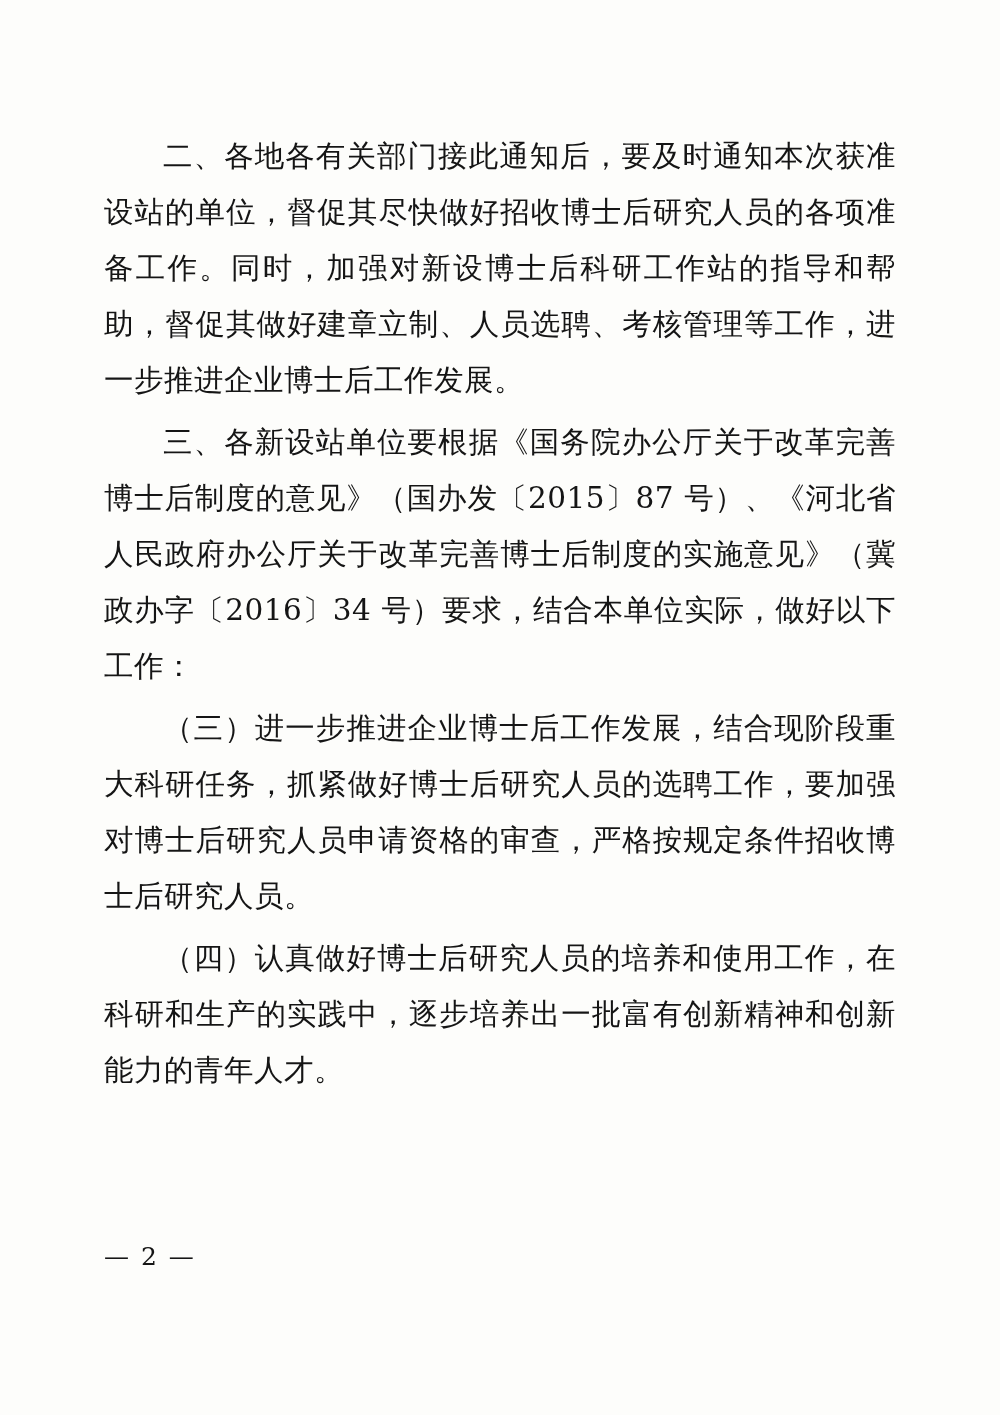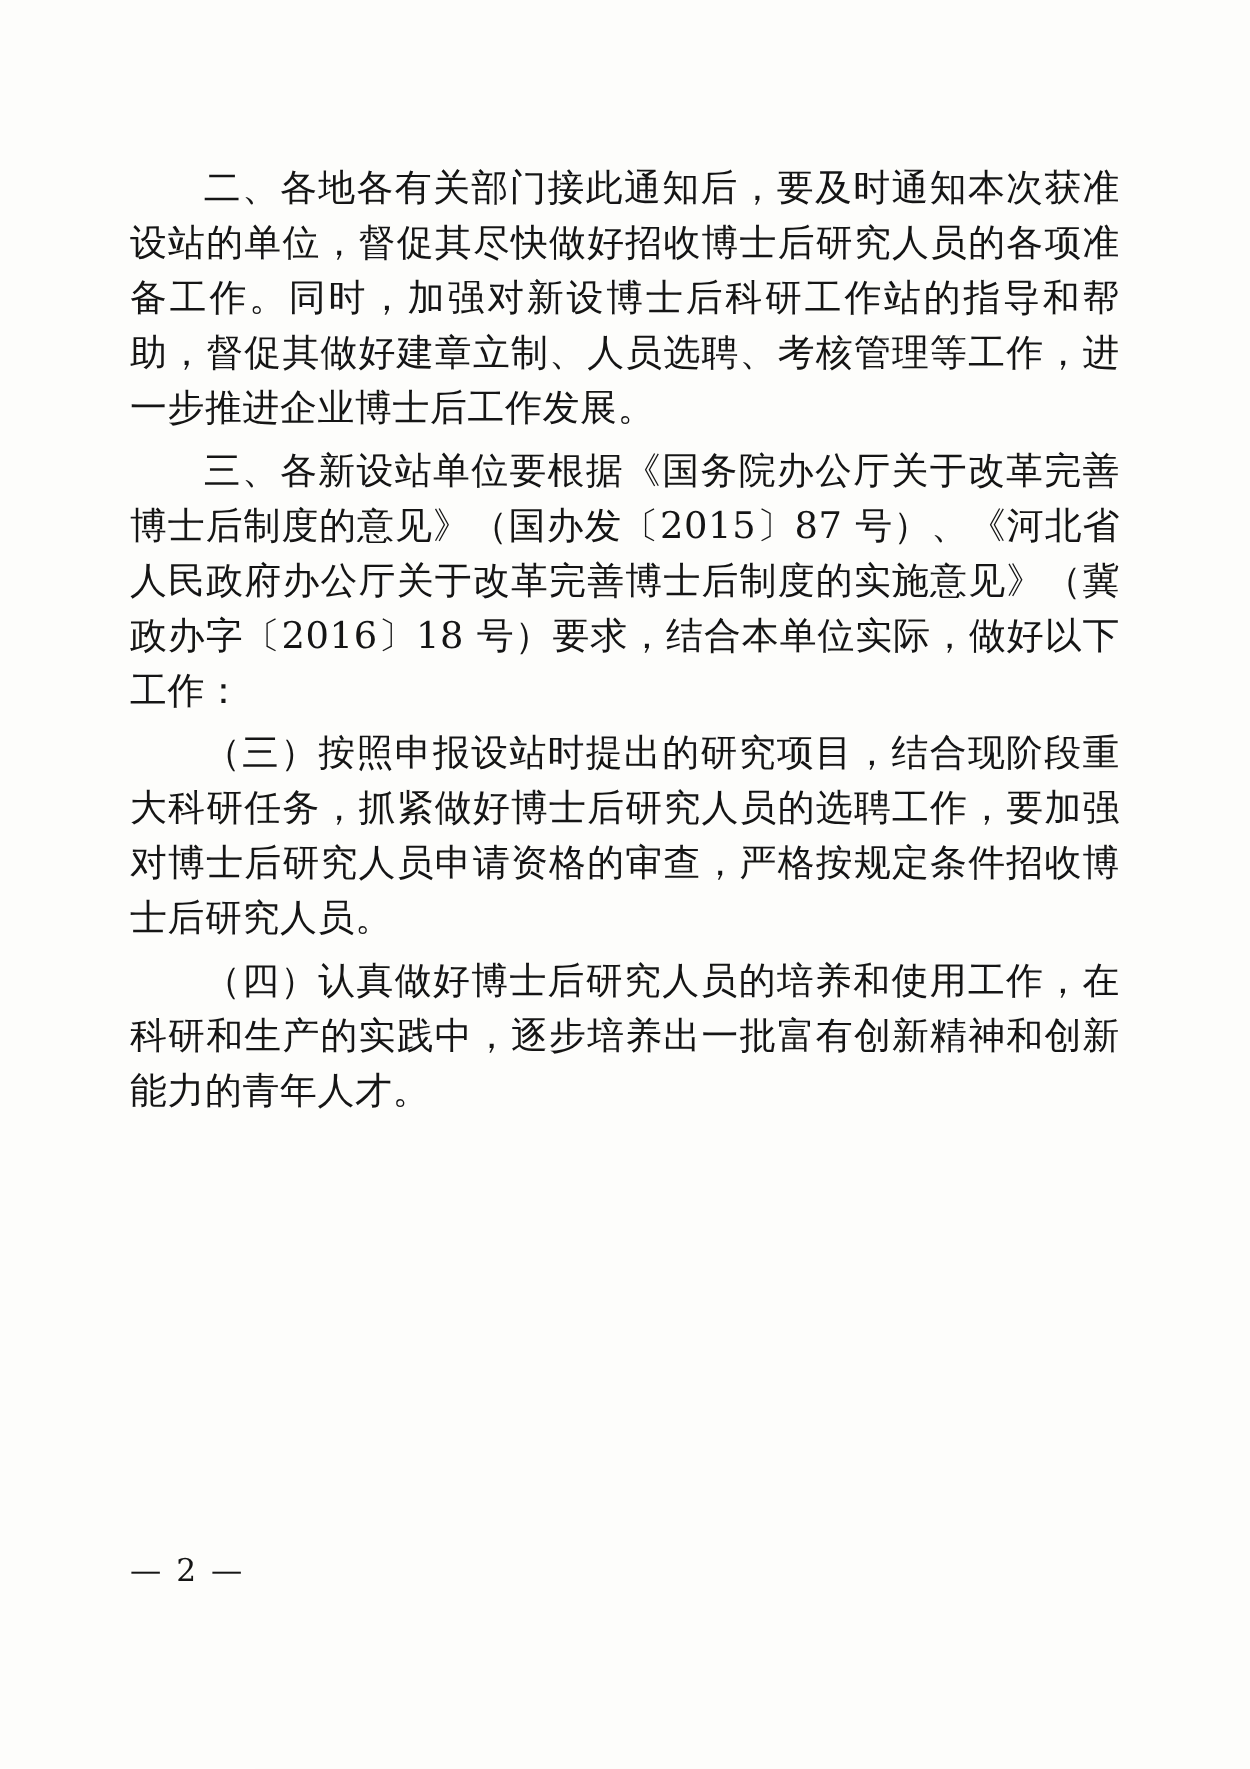--- a/index.html
+++ b/index.html
@@ -21,21 +21,21 @@
     overflow: hidden;
   }
   .content {
     position: absolute;
     left: 104px;
     top: 128px;
     width: 792px;
   }
   .para {
     font-size: 29.5px;
-    line-height: 44px;
+    line-height: 56px;
     letter-spacing: 0.5px;
     text-align: justify;
     text-justify: inter-ideograph;
     margin: 0 0 6px 0;
     text-indent: 2em;
     color: #151515;
     font-family: "DejaVu Serif", "Liberation Serif", serif;
     font-weight: 500;
   }
   .page-number {
@@ -50,21 +50,21 @@
     font-family: "DejaVu Serif", "Liberation Serif", serif;
   }
 </style>
 </head>
 <body>
 
 <div class="page">
 
   <div class="content">
     <p class="para">二、各地各有关部门接此通知后，要及时通知本次获准设站的单位，督促其尽快做好招收博士后研究人员的各项准备工作。同时，加强对新设博士后科研工作站的指导和帮助，督促其做好建章立制、人员选聘、考核管理等工作，进一步推进企业博士后工作发展。</p>
-    <p class="para">三、各新设站单位要根据《国务院办公厅关于改革完善博士后制度的意见》（国办发〔2015〕87 号）、《河北省人民政府办公厅关于改革完善博士后制度的实施意见》（冀政办字〔2016〕18 号）要求，结合本单位实际，做好以下工作：</p>
-    <p class="para">（三）按照申报设站时提出的研究项目，结合现阶段重大科研任务，抓紧做好博士后研究人员的选聘工作，要加强对博士后研究人员申请资格的审查，严格按规定条件招收博士后研究人员。</p>
+    <p class="para">三、各新设站单位要根据《国务院办公厅关于改革完善博士后制度的意见》（国办发〔2015〕87 号）、《河北省人民政府办公厅关于改革完善博士后制度的实施意见》（冀政办字〔2016〕34 号）要求，结合本单位实际，做好以下工作：</p>
+    <p class="para">（三）进一步推进企业博士后工作发展，结合现阶段重大科研任务，抓紧做好博士后研究人员的选聘工作，要加强对博士后研究人员申请资格的审查，严格按规定条件招收博士后研究人员。</p>
     <p class="para">（四）认真做好博士后研究人员的培养和使用工作，在科研和生产的实践中，逐步培养出一批富有创新精神和创新能力的青年人才。</p>
 
   </div>
 
   <div class="page-number">— 2 —</div>
 
 </div>
 
 </body></html>

